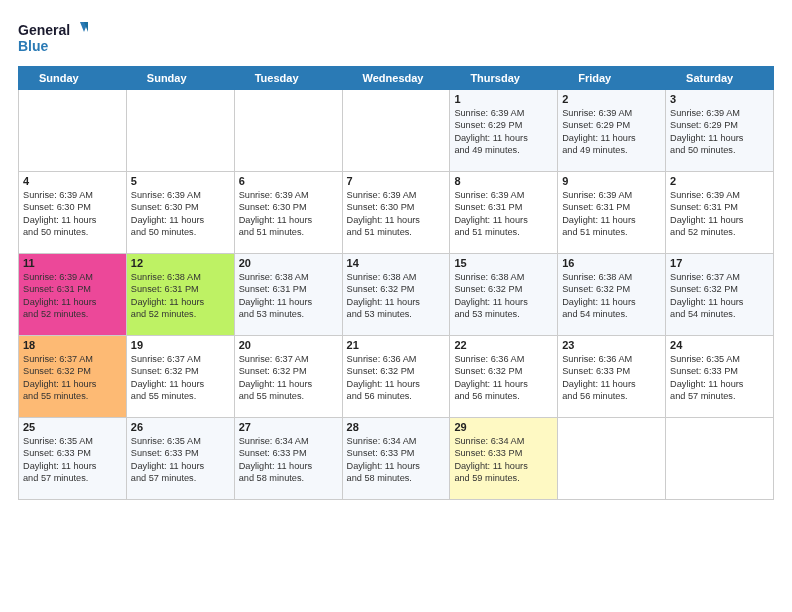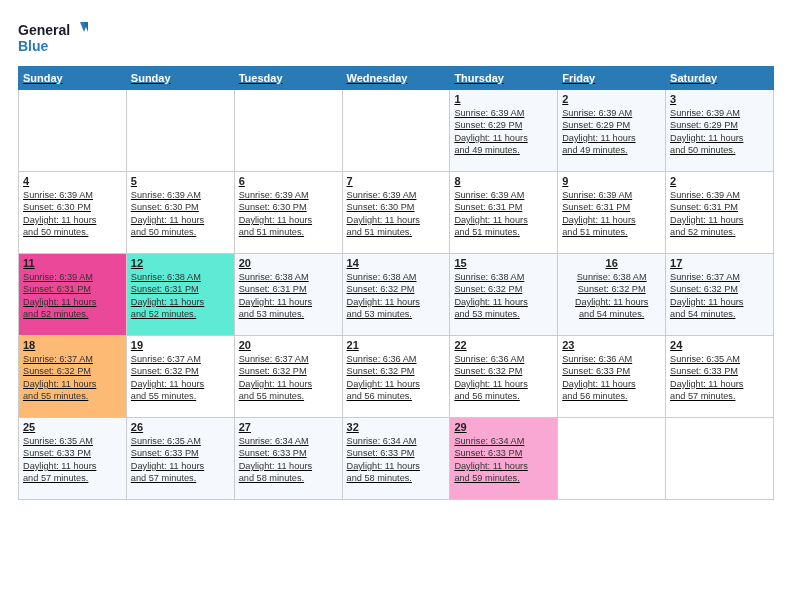--- a/index.html
+++ b/index.html
@@ -7,21 +7,20 @@
       width: 792px;
       height: 612px;
       font-family: Arial, sans-serif;
       background: #fff;
       overflow: hidden;
     }
     .page {
       width: 792px;
       height: 520px;
       padding: 18px 18px 10px 18px;
-      text-decoration: underline;
     }
     .header {
       display: flex;
       justify-content: space-between;
       align-items: flex-start;
       margin-bottom: 8px;
     }
     .logo {
       display: flex;
       align-items: center;
@@ -39,21 +38,21 @@
       color: #444;
     }
     .calendar {
       width: 100%;
       border-collapse: collapse;
       font-size: 10px;
     }
     .calendar th {
       background: #2a7ab5;
       color: #fff;
-      padding: 5px 4px;
+      padding: 5px 20px;
       text-align: left;
       font-size: 11px;
       font-weight: bold;
       border: 1px solid #2a7ab5;
     }
     .calendar td {
       border: 1px solid #ccc;
       vertical-align: top;
       padding: 3px 4px;
       width: calc(100%/7);
@@ -193,21 +192,21 @@
           </td>
         </tr>
         <tr>
           <td style="background: #ec4899;">
             <span class="day-num">11</span>
             <div class="day-info" style="white-space: pre-line;">Sunrise: 6:39 AM
 Sunset: 6:31 PM
 Daylight: 11 hours
 and 52 minutes.</div>
           </td>
-          <td style="background: #5eead4;">
+          <td style="background: #bef264;">
             <span class="day-num">12</span>
             <div class="day-info" style="white-space: pre-line;">Sunrise: 6:38 AM
 Sunset: 6:31 PM
 Daylight: 11 hours
 and 52 minutes.</div>
           </td>
           <td style="background: rgb(245, 248, 252);">
             <span class="day-num">20</span>
             <div class="day-info" style="white-space: pre-line;">Sunrise: 6:38 AM
 Sunset: 6:31 PM
@@ -221,21 +220,21 @@
 Daylight: 11 hours
 and 53 minutes.</div>
           </td>
           <td style="background: rgb(245, 248, 252);">
             <span class="day-num">15</span>
             <div class="day-info" style="white-space: pre-line;">Sunrise: 6:38 AM
 Sunset: 6:32 PM
 Daylight: 11 hours
 and 53 minutes.</div>
           </td>
-          <td style="background: rgb(245, 248, 252); text-align: center;">
+          <td style="background: rgb(245, 248, 252);">
             <span class="day-num">16</span>
             <div class="day-info" style="white-space: pre-line;">Sunrise: 6:38 AM
 Sunset: 6:32 PM
 Daylight: 11 hours
 and 54 minutes.</div>
           </td>
           <td style="background: rgb(245, 248, 252);">
             <span class="day-num">17</span>
             <div class="day-info" style="white-space: pre-line;">Sunrise: 6:37 AM
 Sunset: 6:32 PM
@@ -310,27 +309,27 @@
 and 57 minutes.</div>
           </td>
           <td style="background: rgb(245, 248, 252);">
             <span class="day-num">27</span>
             <div class="day-info" style="white-space: pre-line;">Sunrise: 6:34 AM
 Sunset: 6:33 PM
 Daylight: 11 hours
 and 58 minutes.</div>
           </td>
           <td style="background: rgb(245, 248, 252);">
-            <span class="day-num">32</span>
+            <span class="day-num">28</span>
             <div class="day-info" style="white-space: pre-line;">Sunrise: 6:34 AM
 Sunset: 6:33 PM
 Daylight: 11 hours
 and 58 minutes.</div>
           </td>
-          <td style="background: #f9a8d4; margin-top: 24px;">
+          <td style="background: #fef9c3; margin-top: 24px;">
             <span class="day-num">29</span>
             <div class="day-info" style="white-space: pre-line;">Sunrise: 6:34 AM
 Sunset: 6:33 PM
 Daylight: 11 hours
 and 59 minutes.</div>
           </td>
           <td class="empty" style="background: rgb(255, 255, 255);"></td>
           <td class="empty" style="background: rgb(255, 255, 255);"></td>
         </tr>
       </tbody>

